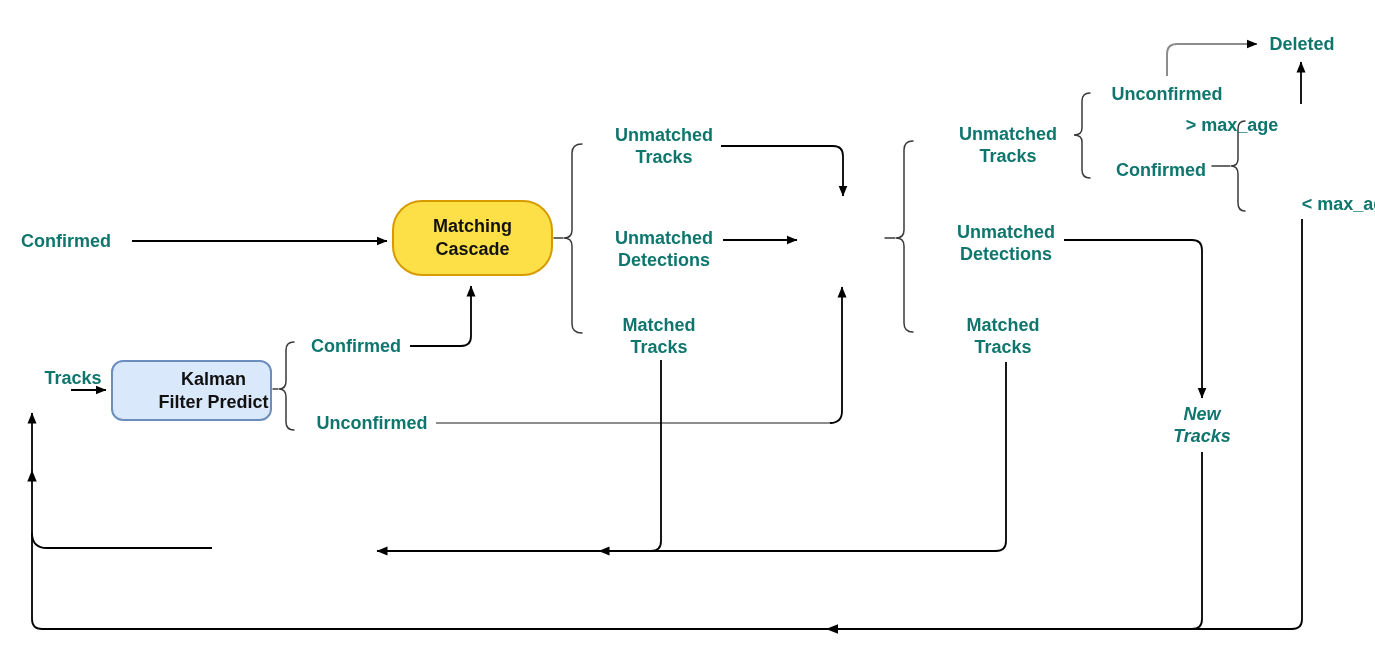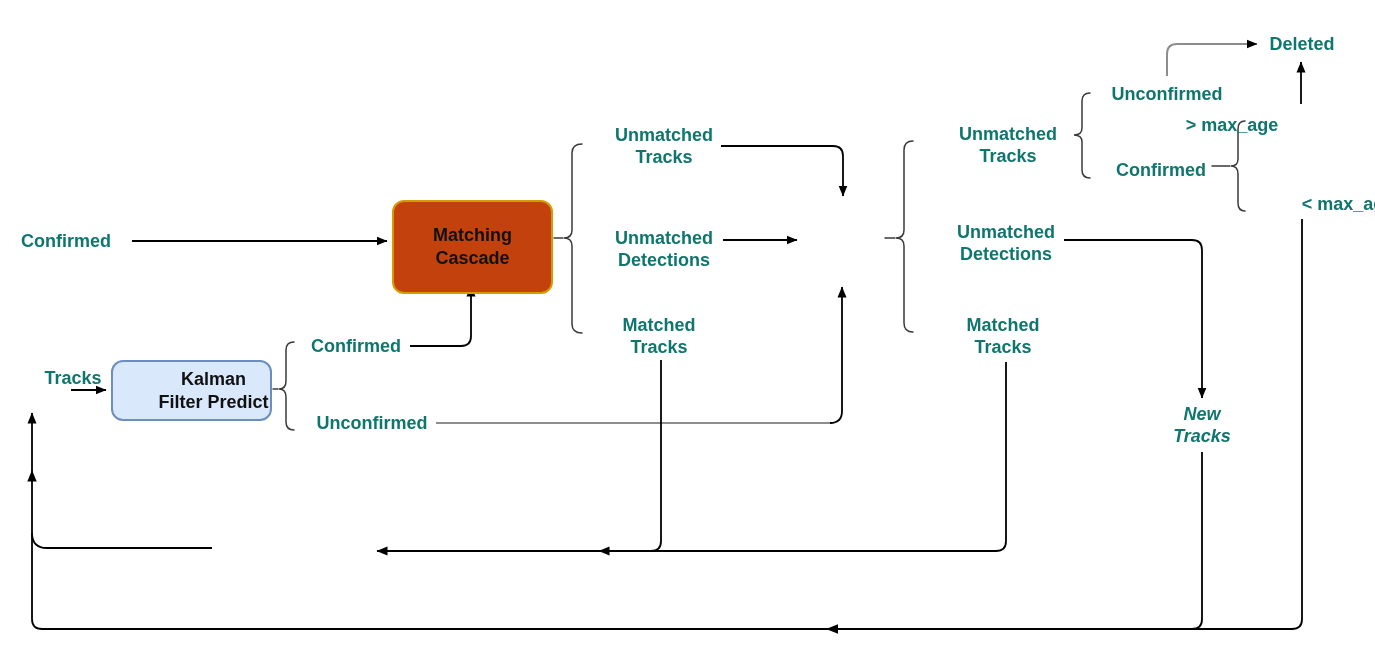--- a/index.html
+++ b/index.html
@@ -65,21 +65,21 @@
       <path class="brace" d="M294 342 Q286 342 286 350 L286 381 Q286 389 279 389 Q286 389 286 397 L286 422 Q286 430 294 430"></path>
       <path class="brace" d="M273 389 L278 389"></path>
       <path class="brace" d="M913 141 Q904 141 904 150 L904 230 Q904 238 896 238 Q904 238 904 246 L904 323 Q904 332 913 332"></path>
       <path class="brace" d="M885 238 L895 238"></path>
       <path class="brace" d="M1090 93 Q1082 93 1082 101 L1082 128 Q1082 135 1074 135 Q1082 135 1082 142 L1082 170 Q1082 178 1090 178"></path>
       <path class="brace" d="M1245 121 Q1238 121 1238 129 L1238 159 Q1238 166 1231 166 Q1238 166 1238 174 L1238 203 Q1238 211 1245 211"></path>
       <path class="brace" d="M1212 166 L1230 166"></path>
     </g>
   </svg>
 
-  <div class="node mc" style="left: 392px; top: 200px; width: 161px; height: 94px; background: #c2410c; border-color: rgb(215, 155, 0);">
+  <div class="node mc" style="left: 392px; top: 200px; width: 161px; height: 76px; background: #fde047; border-color: rgb(215, 155, 0); border-radius: 30px;">
     <span class="inner">Matching Cascade</span>
   </div>
   <div class="node kf" style="left: 111px; top: 360px; width: 161px; height: 61px; background: rgb(218, 232, 252); border-color: rgb(108, 142, 191); padding-left: 44px;">
     <span class="inner">Kalman Filter Predict</span>
   </div>
 
   <div class="lbl nw" style="left:16px;top:230px;width:100px;">Confirmed</div>
   <div class="lbl nw" style="left:0px;top:367px;width:64px;margin-left:41px;">Tracks</div>
   <div class="lbl nw" style="left:306px;top:335px;width:100px;">Confirmed</div>
   <div class="lbl nw" style="left:310px;top:412px;width:124px;">Unconfirmed</div>

